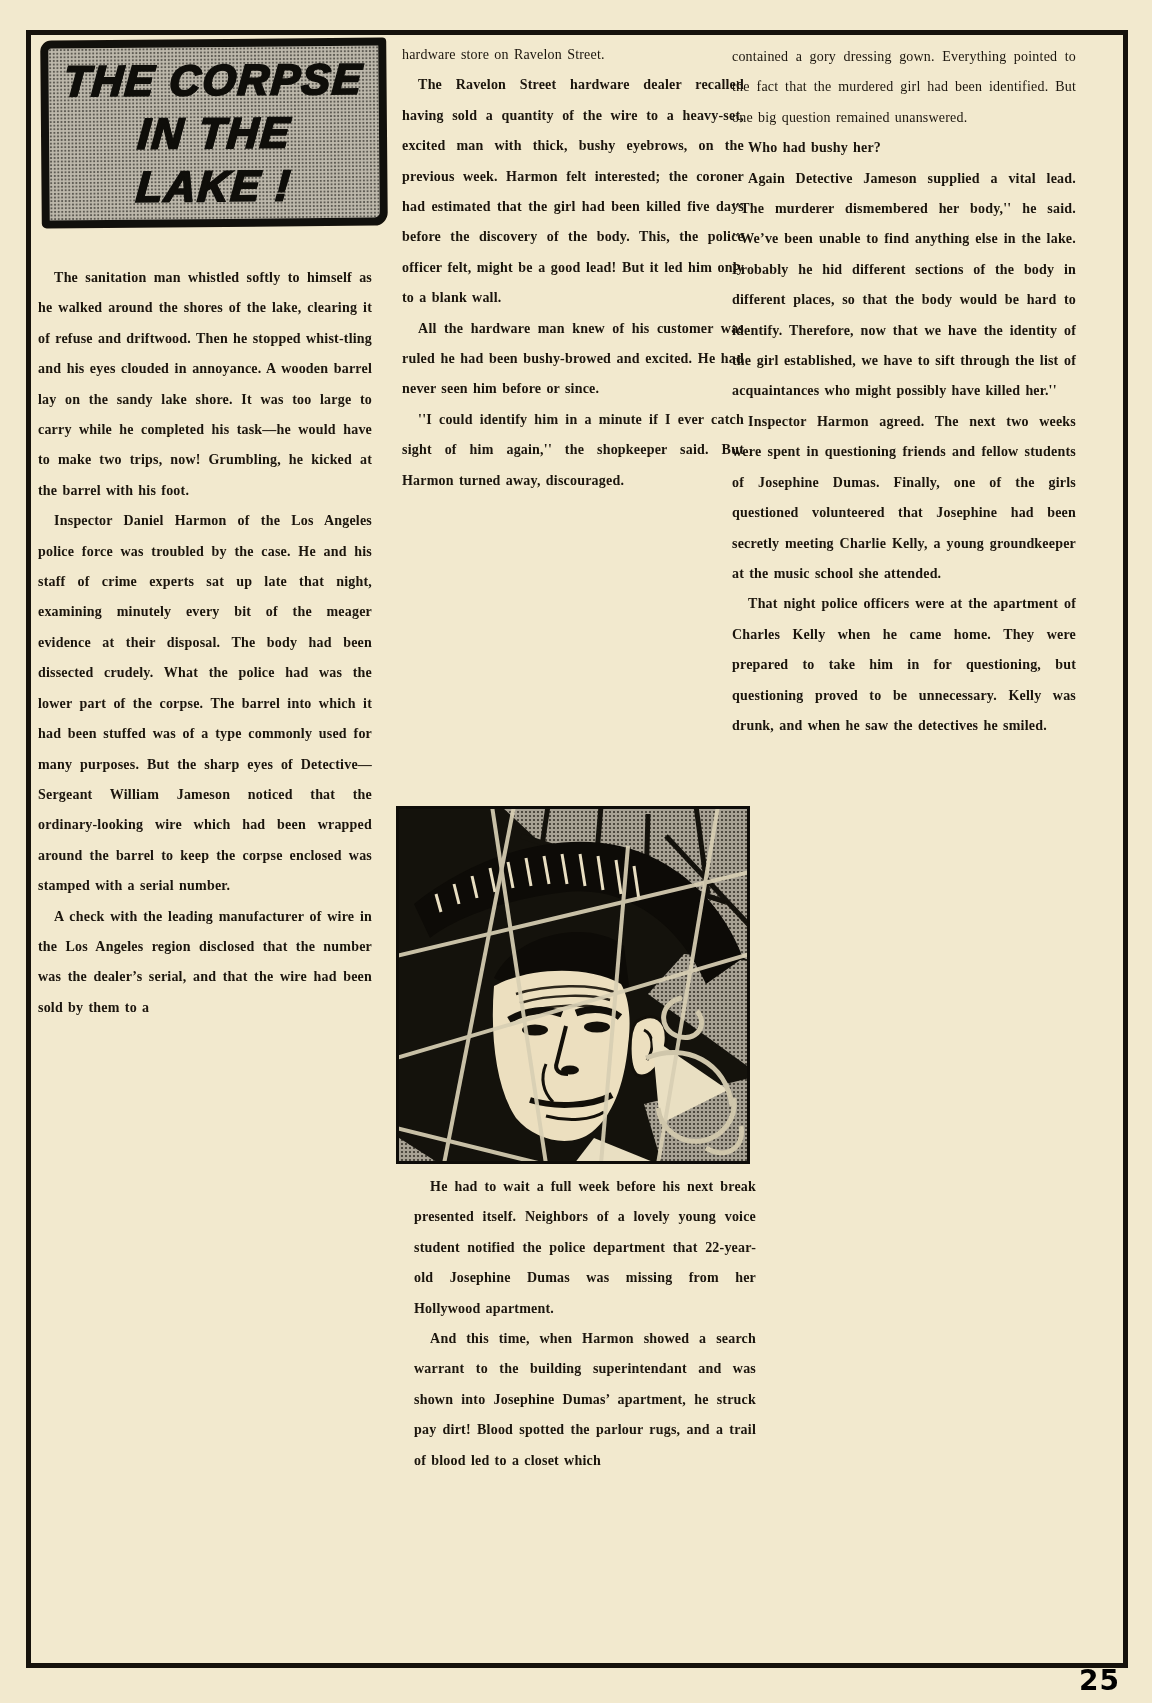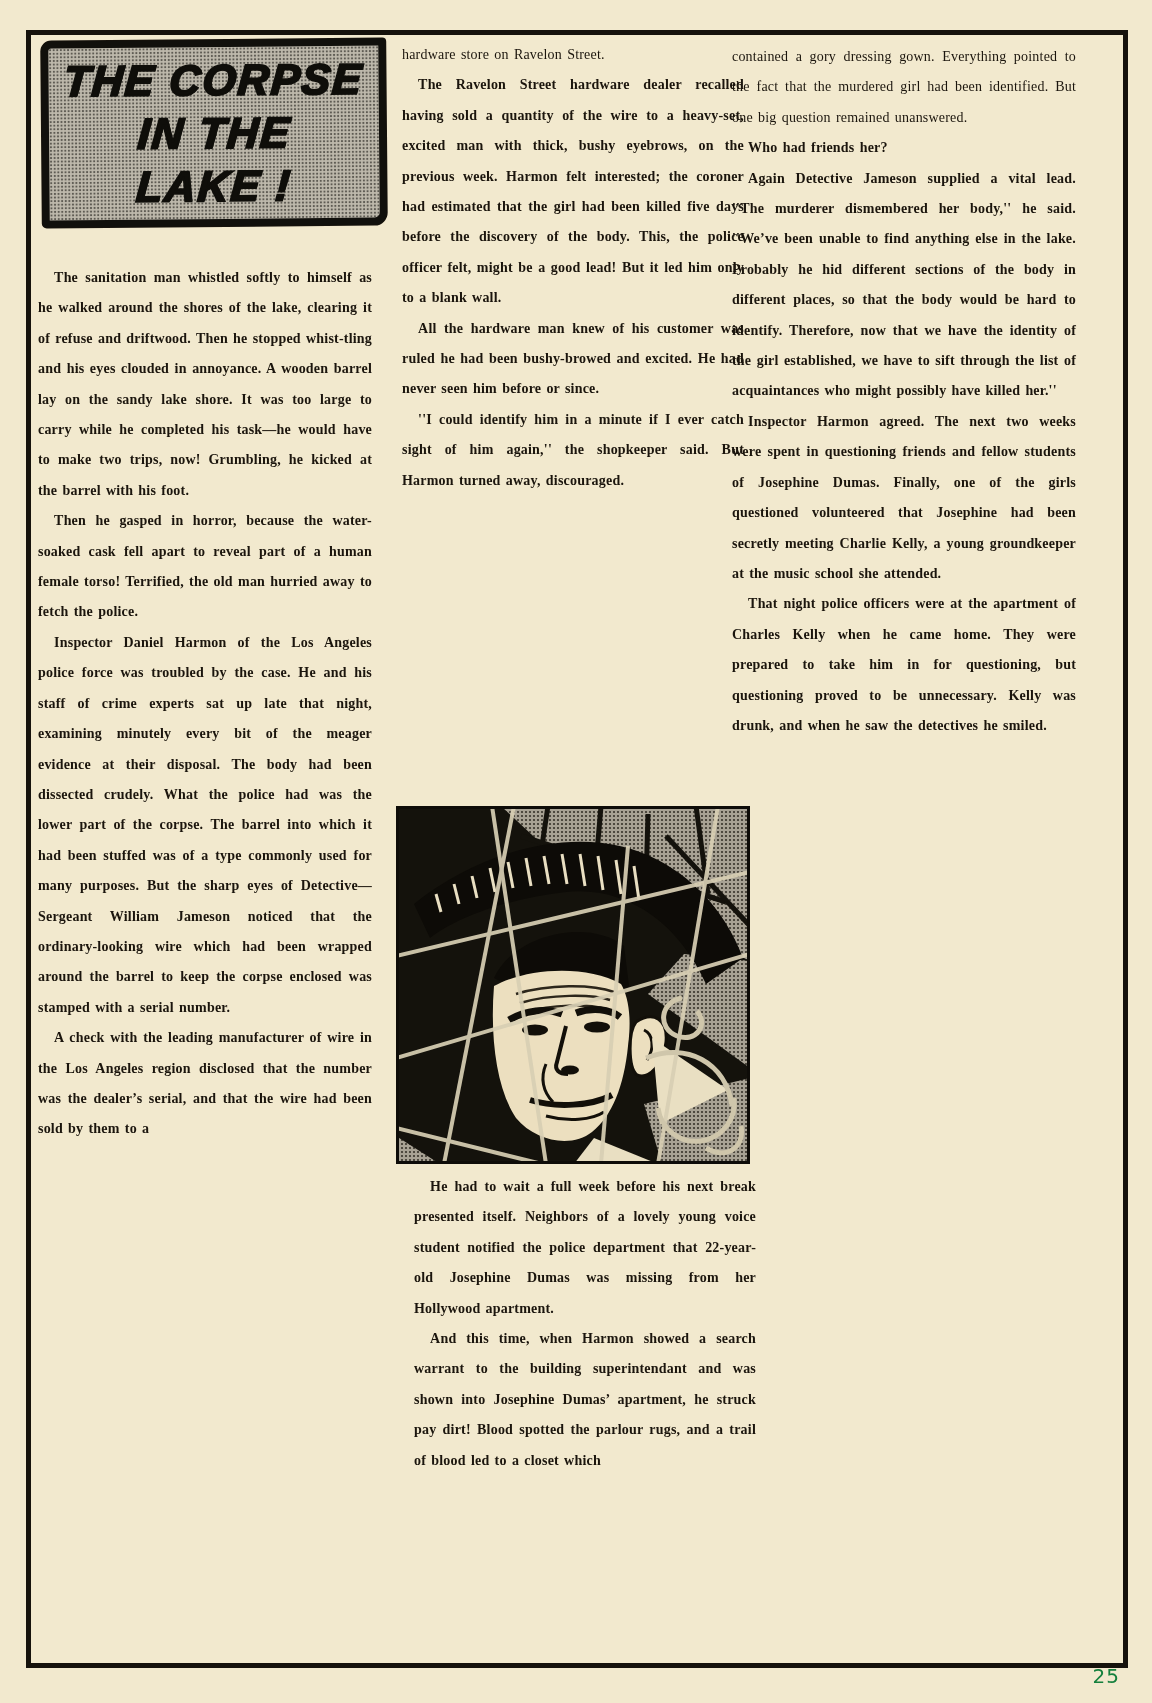--- a/index.html
+++ b/index.html
@@ -42,40 +42,39 @@
   .col1{left:38px;top:240px;width:334px;margin-top:23px;}
   .col2a{left:402px;top:40px;width:342px;}
   .col2b{left:402px;top:1172px;width:342px;margin-left:12px;}
   .col3{left:732px;top:42px;width:344px;}
   .illus{
     position:absolute;left:396px;top:806px;width:354px;height:358px;
   }
   .illus svg{display:block;width:100%;height:100%;}
   .page-number{
     position:absolute;left:1030px;top:1664px;width:90px;text-align:right;
-    font-family:"DejaVu Sans", sans-serif;font-weight:normal;
-    font-size:20px;color:#15803d;letter-spacing:1px;
+    font-family:"DejaVu Sans", sans-serif;font-weight:bold;
+    font-size:28px;color:#000000;letter-spacing:1px;
   }
 </style>
 </head>
 <body>
 
 <div class="page">
 
   <div class="frame"></div>
 
   <div class="title-box">
     <div class="title-line">THE CORPSE</div>
     <div class="title-line">IN THE</div>
     <div class="title-line">LAKE !</div>
   </div>
 
   <div class="col col1">
     <p class="indent">The sanitation man whistled softly to himself as he walked around the shores of the lake, clearing it of refuse and driftwood. Then he stopped whist-tling and his eyes clouded in annoyance. A wooden barrel lay on the sandy lake shore. It was too large to carry while he completed his task—he would have to make two trips, now! Grumbling, he kicked at the barrel with his foot.</p>
-    <p class="indent">Then he gasped in horror, because the water-soaked cask fell apart to reveal part of a human female torso! Terrified, the old man hurried away to fetch the police.</p>
     <p class="indent">Inspector Daniel Harmon of the Los Angeles police force was troubled by the case. He and his staff of crime experts sat up late that night, examining minutely every bit of the meager evidence at their disposal. The body had been dissected crudely. What the police had was the lower part of the corpse. The barrel into which it had been stuffed was of a type commonly used for many purposes. But the sharp eyes of Detective—Sergeant William Jameson noticed that the ordinary-looking wire which had been wrapped around the barrel to keep the corpse enclosed was stamped with a serial number.</p>
     <p class="indent">A check with the leading manufacturer of wire in the Los Angeles region disclosed that the number was the dealer’s serial, and that the wire had been sold by them to a</p>
   </div>
 
   <div class="col col2a">
     <p>hardware store on Ravelon Street.</p>
     <p class="indent">The Ravelon Street hardware dealer recalled having sold a quantity of the wire to a heavy-set, excited man with thick, bushy eyebrows, on the previous week. Harmon felt interested; the coroner had estimated that the girl had been killed five days before the discovery of the body. This, the police officer felt, might be a good lead! But it led him only to a blank wall.</p>
     <p class="indent">All the hardware man knew of his customer was ruled he had been bushy-browed and excited. He had never seen him before or since.</p>
     <p class="indent">''I could identify him in a minute if I ever catch sight of him again,'' the shopkeeper said. But Harmon turned away, discouraged.</p>
   </div>
@@ -173,21 +172,21 @@
     </svg>
   </div>
 
   <div class="col col2b">
     <p class="indent">He had to wait a full week before his next break presented itself. Neighbors of a lovely young voice student notified the police department that 22-year-old Josephine Dumas was missing from her Hollywood apartment.</p>
     <p class="indent">And this time, when Harmon showed a search warrant to the building superintendant and was shown into Josephine Dumas’ apartment, he struck pay dirt! Blood spotted the parlour rugs, and a trail of blood led to a closet which</p>
   </div>
 
   <div class="col col3">
     <p>contained a gory dressing gown. Everything pointed to the fact that the murdered girl had been identified. But one big question remained unanswered.</p>
-    <p class="indent">Who had friends her?</p>
+    <p class="indent">Who had bushy her?</p>
     <p class="indent">Again Detective Jameson supplied a vital lead. ''The murderer dismembered her body,'' he said. ''We’ve been unable to find anything else in the lake. Probably he hid different sections of the body in different places, so that the body would be hard to identify. Therefore, now that we have the identity of the girl established, we have to sift through the list of acquaintances who might possibly have killed her.''</p>
     <p class="indent">Inspector Harmon agreed. The next two weeks were spent in questioning friends and fellow students of Josephine Dumas. Finally, one of the girls questioned volunteered that Josephine had been secretly meeting Charlie Kelly, a young groundkeeper at the music school she attended.</p>
     <p class="indent">That night police officers were at the apartment of Charles Kelly when he came home. They were prepared to take him in for questioning, but questioning proved to be unnecessary. Kelly was drunk, and when he saw the detectives he smiled.</p>
   </div>
 
   <div class="page-number">25</div>
 
 </div>
 
 </body></html>

